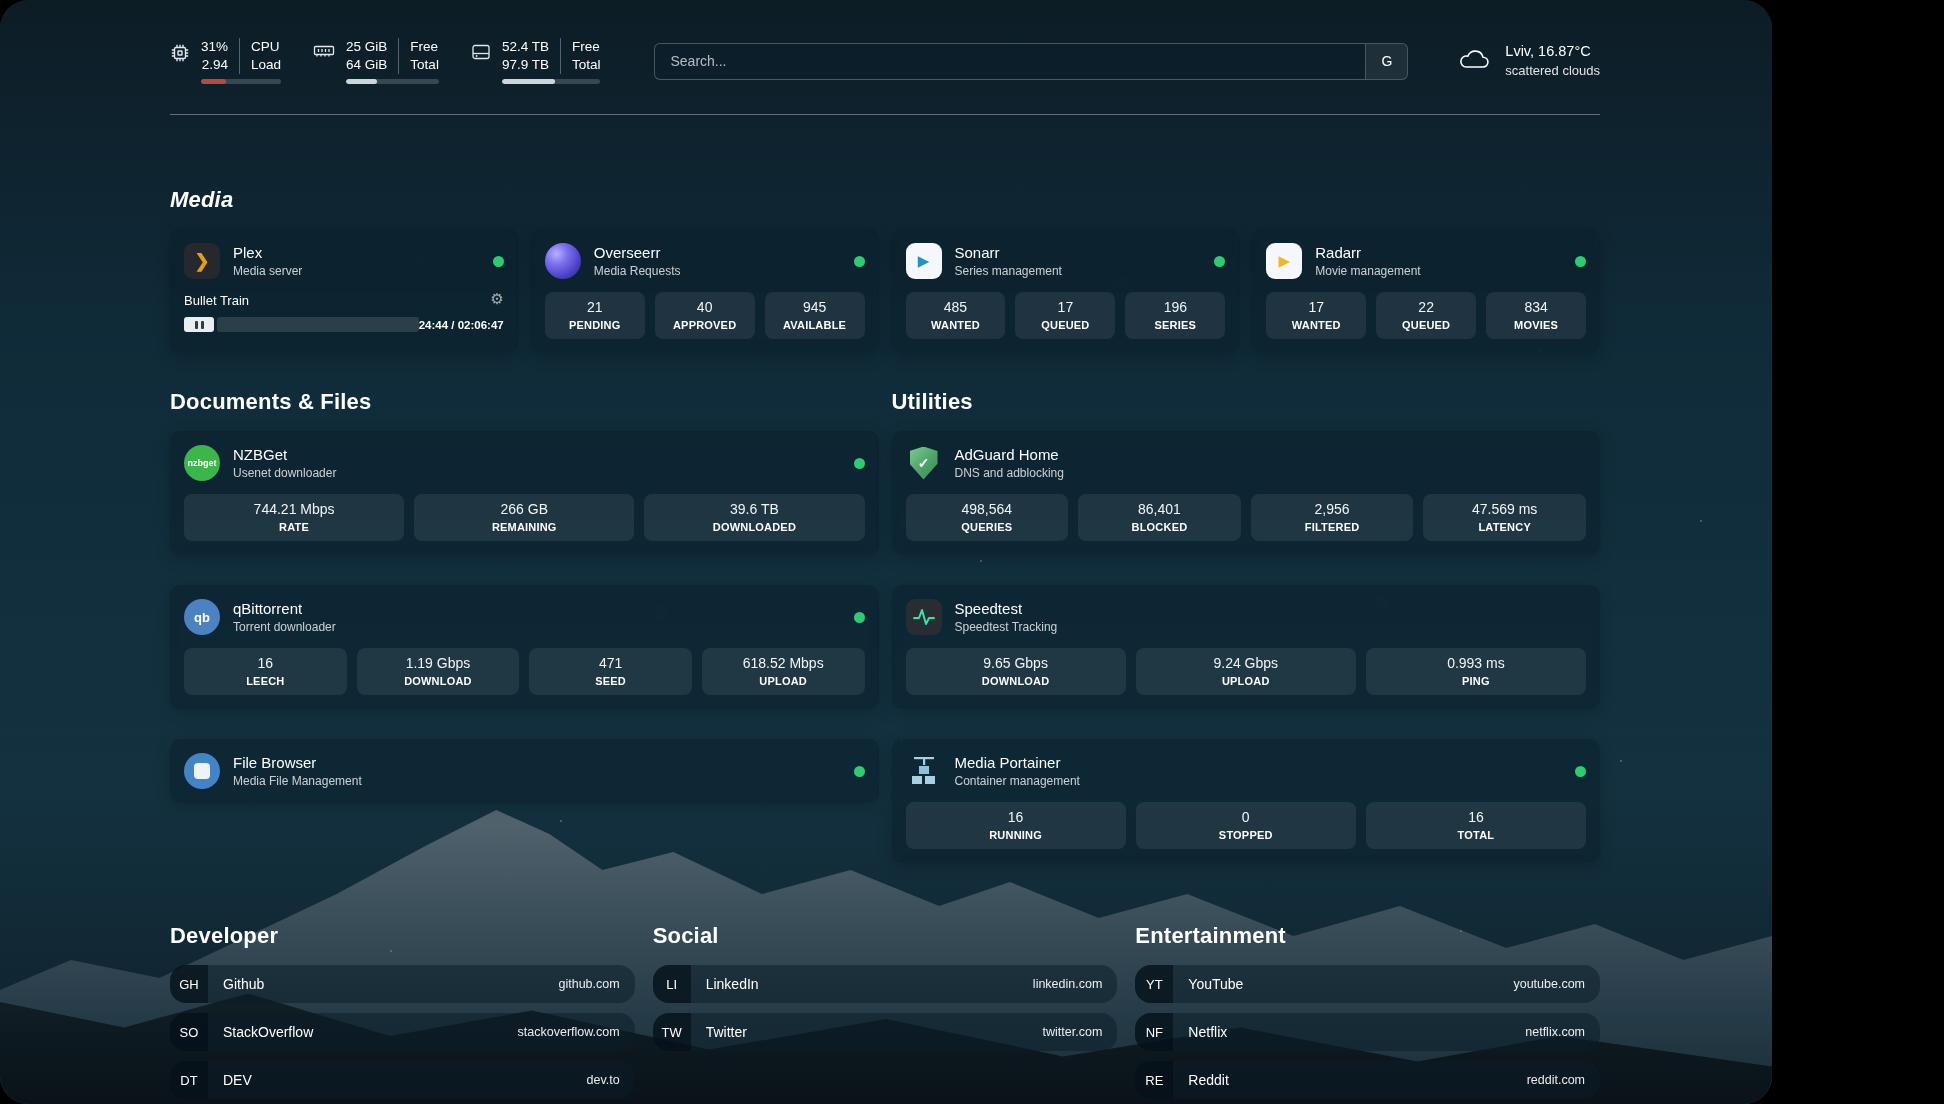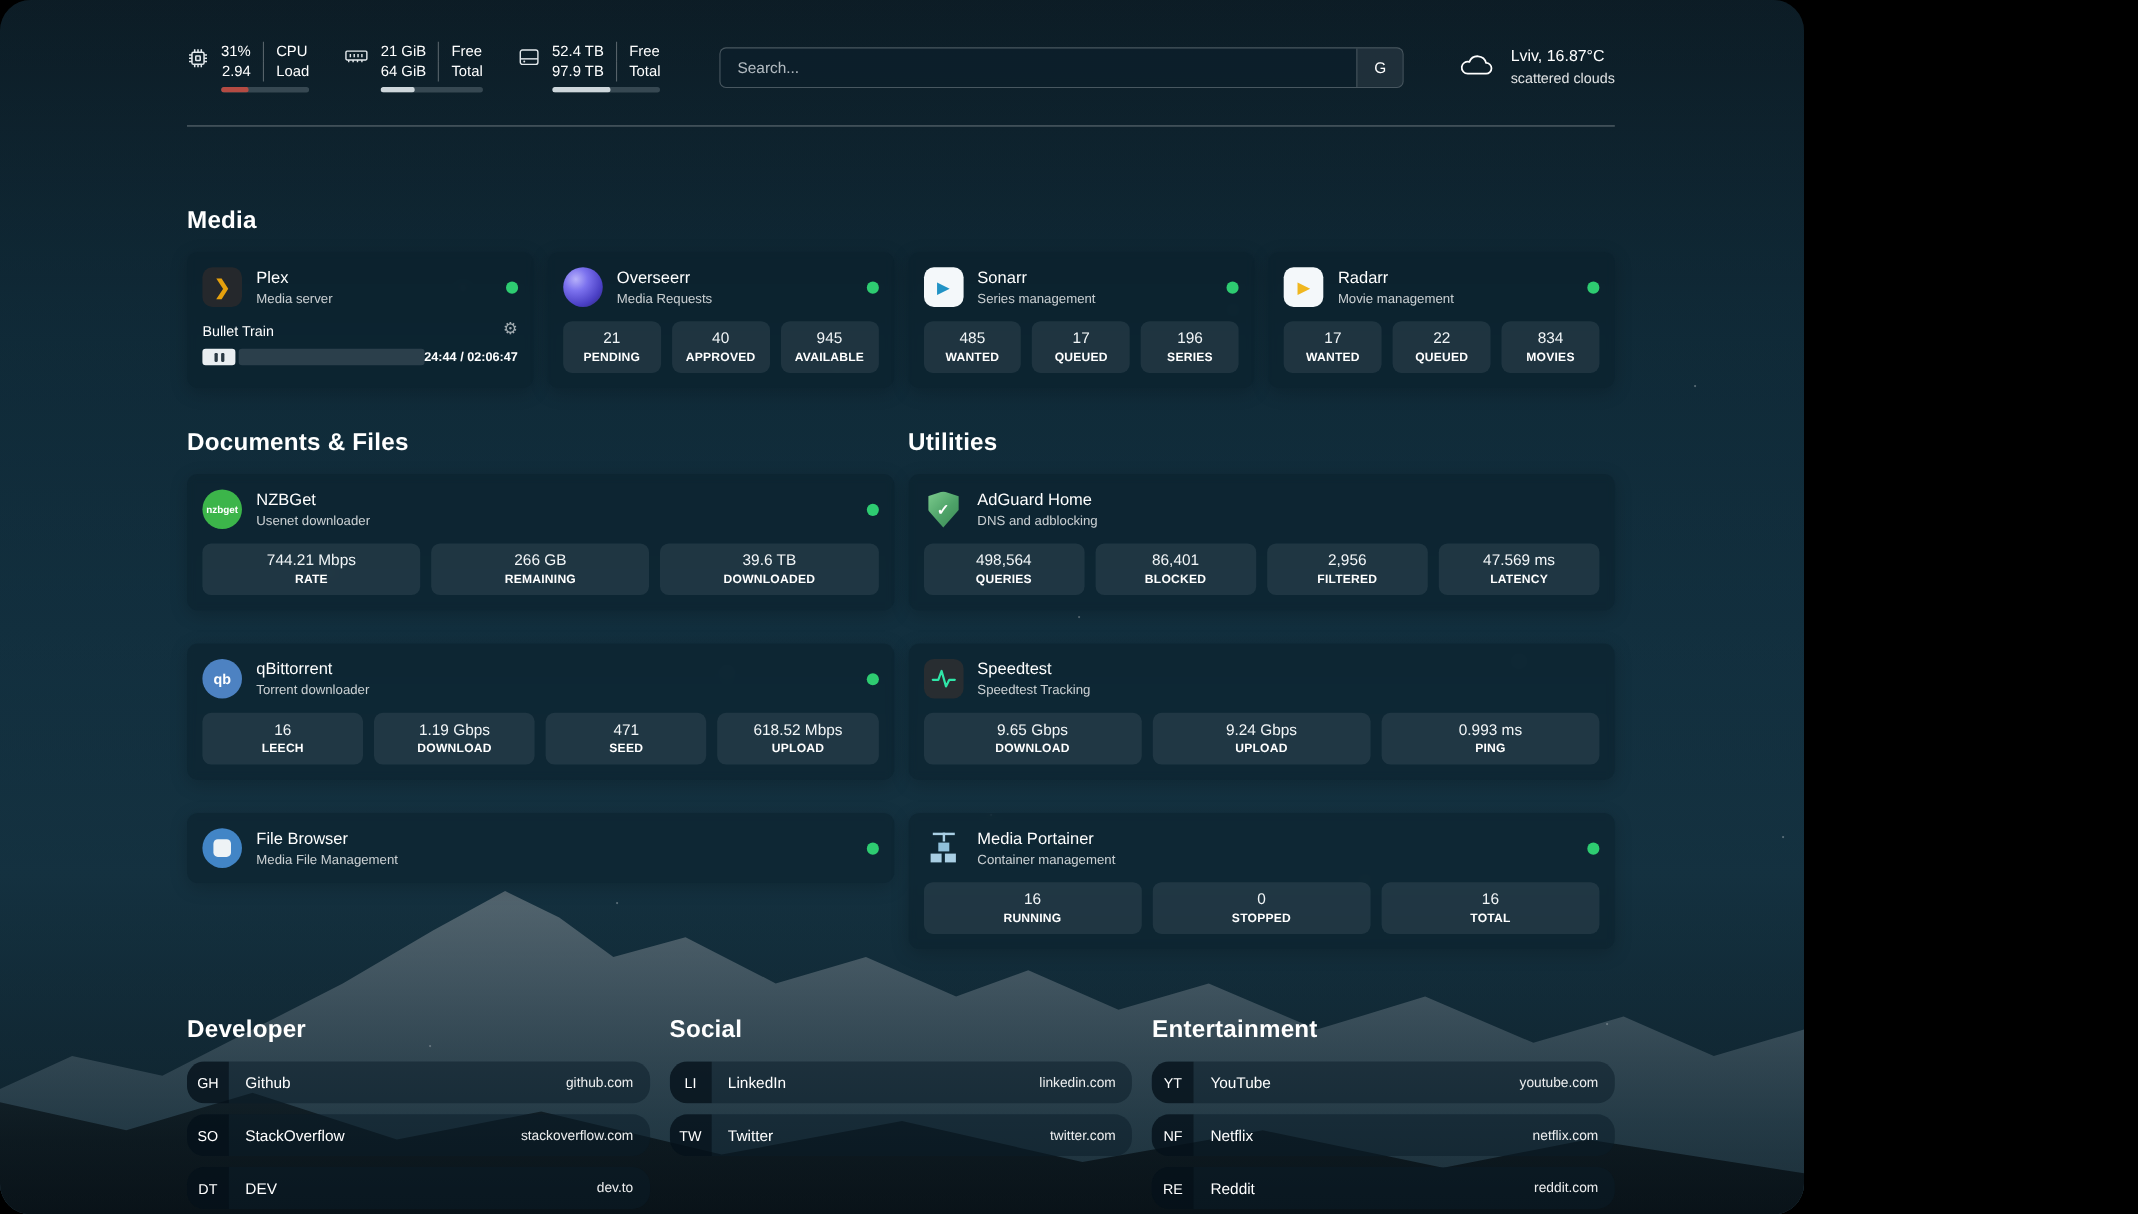--- a/index.html
+++ b/index.html
@@ -2,21 +2,21 @@
 <html><head>
 <meta charset="utf-8">
 <style>
   * { box-sizing: border-box; }
   html,body { margin:0; padding:0; }
   body {
     width:1944px; height:1104px; background:#000;
     font-family:"Liberation Sans", sans-serif; color:#fff; overflow:hidden;
   }
   .window {
-    position:relative; width:1640px; height:1104px; border-radius:28px; overflow:hidden;
+    position:relative; width:1772px; height:1104px; border-radius:28px; overflow:hidden;
     background: linear-gradient(180deg,#0e1d26 0%, #133140 28%, #173a4b 52%, #1c4254 72%, #142c38 100%);
   }
   
   .mtn-far {
     position:absolute; left:0; right:0; bottom:0; height:300px;
     background: linear-gradient(180deg,#97a8b1 0%, #6d8491 34%, #3f5d6c 72%, #2c4653 100%);
     clip-path: polygon(0 62%,4% 52%,9% 58%,14% 44%,19% 30%,24% 14%,28% 2%,31% 10%,34% 22%,38% 16%,43% 30%,48% 22%,53% 34%,57% 26%,62% 38%,67% 30%,73% 44%,79% 34%,85% 48%,90% 40%,95% 52%,100% 44%,100% 100%,0 100%);
     opacity:.9;
   }
   .mtn-near {
@@ -56,21 +56,21 @@
   .search input::placeholder { color:rgba(233,239,243,.75); }
   .engine { width:42px; display:flex; align-items:center; justify-content:center;
     background:rgba(255,255,255,.08); border-left:1px solid rgba(255,255,255,.18); font-size:14px; cursor:pointer; }
   .weather { display:flex; align-items:center; gap:13px; }
   .w-text { font-size:14.5px; line-height:19px; }
   .w-text .cond { font-size:13px; color:rgba(255,255,255,.88); }
   .rule { height:1px; background:rgba(255,255,255,.35); margin-top:30px; }
 
   
   .section-title { font-size:22px; font-weight:600; letter-spacing:.2px; }
-  .media-title { margin-top:72px; }
+  .media-title { margin-top:72px;font-style:italic; }
   .media-grid { display:grid; grid-template-columns:repeat(4,1fr); gap:13px; margin-top:16px; }
 
   .card { background:rgba(9,30,42,.52); border-radius:10px; padding:14px;
     backdrop-filter: blur(4px); box-shadow:0 4px 16px rgba(0,0,0,.18); cursor:pointer; }
   .card-head { display:flex; align-items:center; gap:13px; }
   .titles { min-width:0; }
   .app-name { font-size:15px; font-weight:500; white-space:nowrap; }
   .app-sub { font-size:12px; color:rgba(255,255,255,.78); margin-top:3px; white-space:nowrap; }
   .dot { width:11px; height:11px; border-radius:50%; background:#2ecc71; margin-left:auto; flex:0 0 auto; }
   .stat-row { display:flex; gap:10px; margin-top:13px; }
@@ -160,21 +160,21 @@
 
       <div class="sys">
         <span class="ic">
           <svg width="22" height="16" viewBox="0 0 22 16" fill="none" stroke="#eef3f6" stroke-width="1.3">
             <rect x="1.5" y="3.5" width="19" height="8" rx="1"></rect>
             <path d="M5.5 6v3 M9 6v3 M12.5 6v3 M16 6v3 M4 11.5v2 M8 11.5v2 M12 11.5v2 M16 11.5v2"></path>
           </svg>
         </span>
         <div>
           <div class="sys-grid">
-            <span class="c1">21 GiB</span>
+            <span class="c1">25 GiB</span>
             <span class="c2">Free</span>
             <span class="c1">64 GiB</span>
             <span class="c2">Total</span>
           </div>
           <div class="sys-bar">
               <i class="fill-mem" style="width:33%"></i>
             </div>
         </div>
       </div>
 

